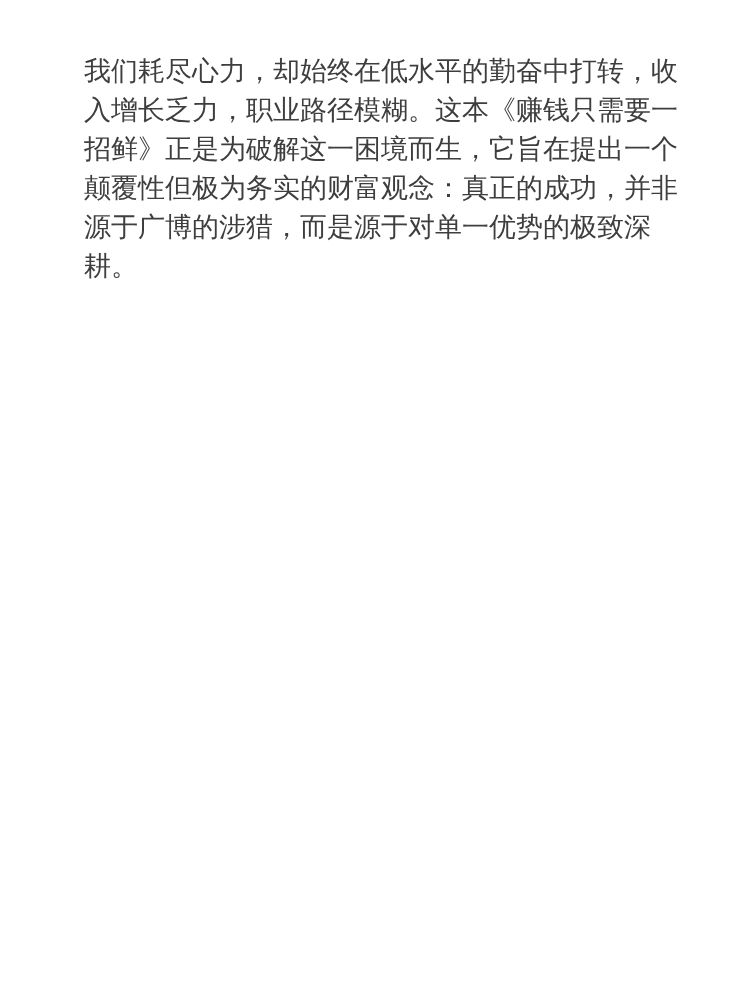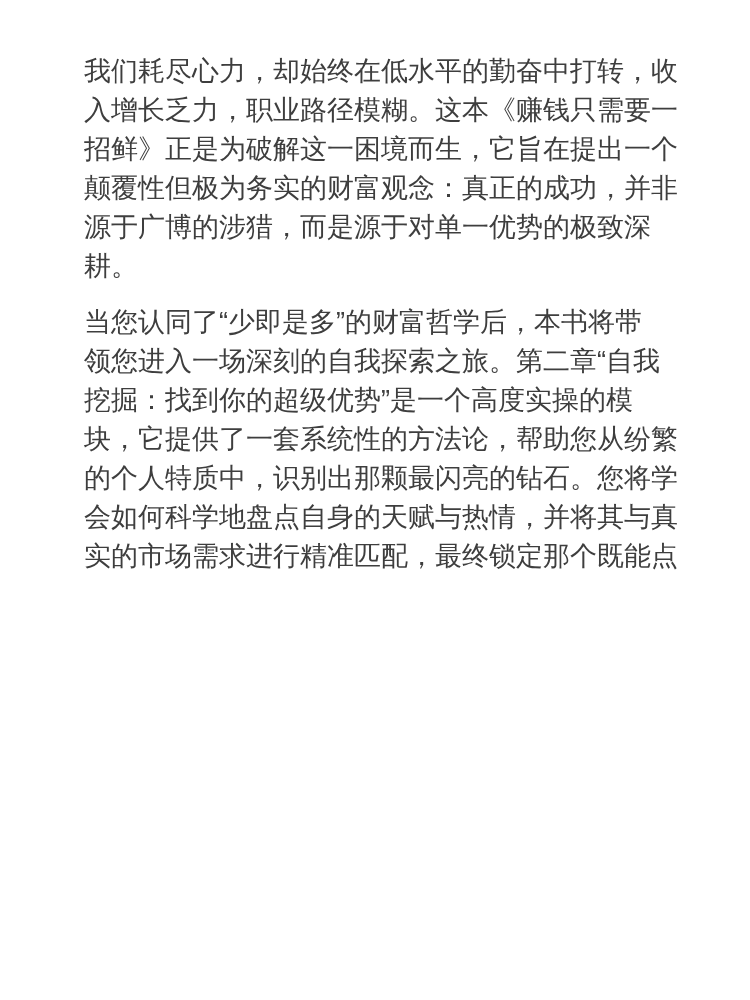--- a/index.html
+++ b/index.html
@@ -36,21 +36,14 @@
 <body>
 
 <main class="article-page">
   <article class="article-body">
     <p>我们耗尽心力，却始终在低水平的勤奋中打转，收
 入增长乏力，职业路径模糊。这本《赚钱只需要一
 招鲜》正是为破解这一困境而生，它旨在提出一个
 颠覆性但极为务实的财富观念：真正的成功，并非
 源于广博的涉猎，而是源于对单一优势的极致深
 耕。</p>
-    <p>当您认同了“少即是多”的财富哲学后，本书将带
-领您进入一场深刻的自我探索之旅。第二章“自我
-挖掘：找到你的超级优势”是一个高度实操的模
-块，它提供了一套系统性的方法论，帮助您从纷繁
-的个人特质中，识别出那颗最闪亮的钻石。您将学
-会如何科学地盘点自身的天赋与热情，并将其与真
-实的市场需求进行精准匹配，最终锁定那个既能点</p>
   </article>
 </main>
 
 </body></html>

